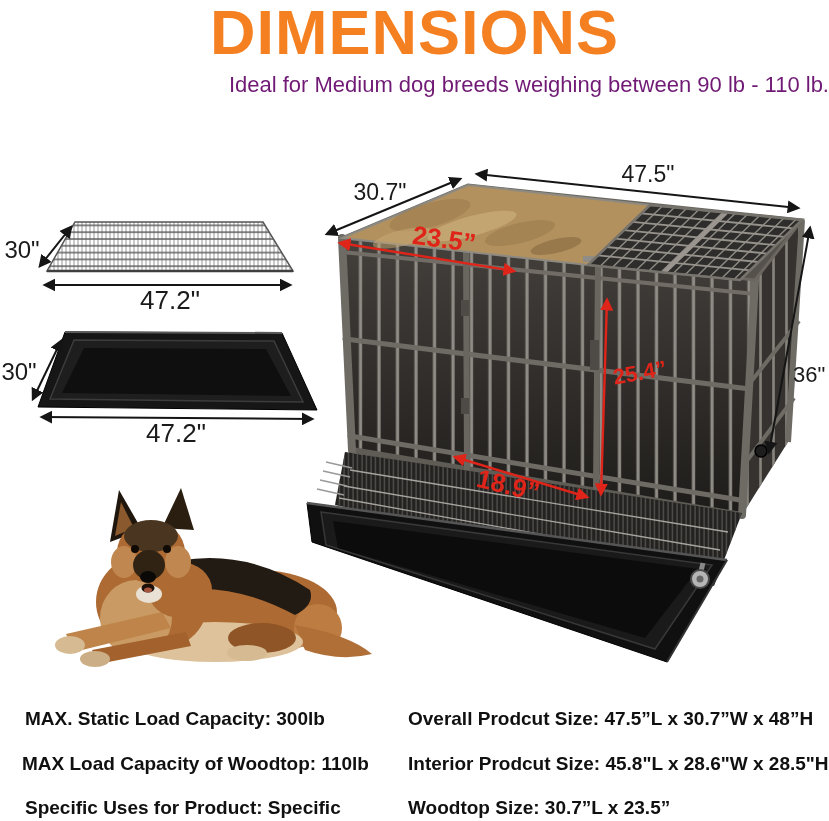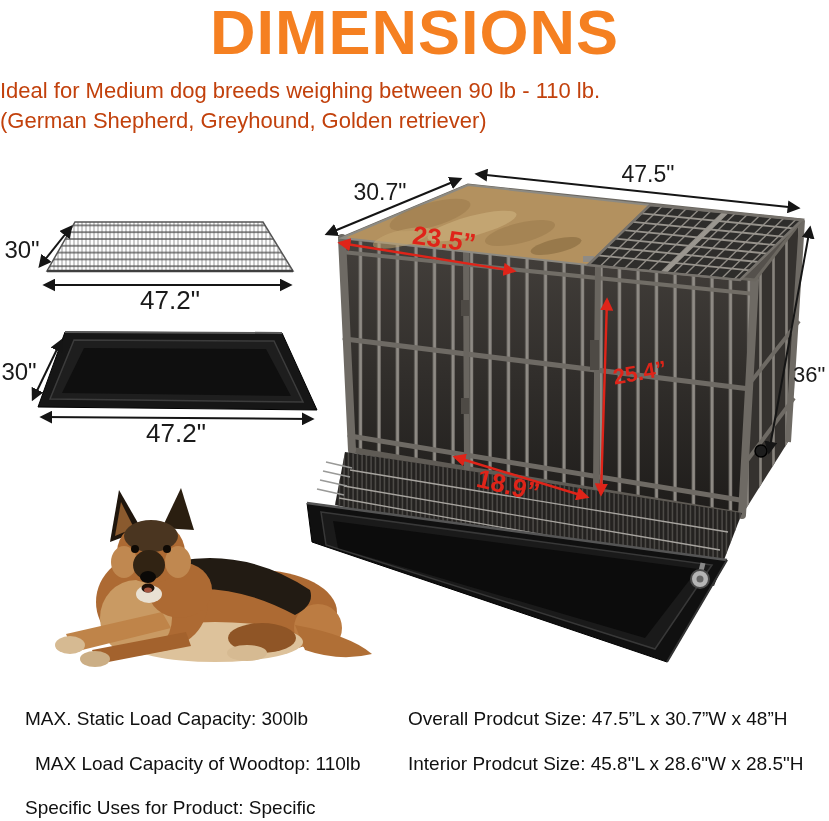--- a/index.html
+++ b/index.html
@@ -1,38 +1,37 @@
 <!DOCTYPE html>
 <html><head>
 <meta charset="utf-8">
 <style>
   html,body{margin:0;padding:0;background:#fff;}
   .canvas{position:relative;width:829px;height:821px;background:#ffffff;overflow:hidden;
           font-family:"Liberation Sans",sans-serif;}
   .title{position:absolute;left:0;top:0;width:829px;text-align:center;
          font-size:63px;font-weight:bold;letter-spacing:1px;color:#F58021;line-height:64px;}
-  .subtitle{position:absolute;left:0;top:76px;width:829px;text-align:left;
-            font-size:22px;color:#c2410c;line-height:30px;}
+  .subtitle{position:absolute;left:0;top:70px;width:829px;text-align:right;
+            font-size:22px;color:#701a75;line-height:30px;}
   .fig{position:absolute;}
   svg text{font-family:"Liberation Sans",sans-serif;fill:#1a1a1a;}
   text.dim{font-size:23px;}
   text.dim-sm{font-size:24px;}
   text.dim-lg{font-size:26px;}
   text.red{fill:#DF2419;font-weight:bold;}
-  .spec{position:absolute;font-weight:normal;font-size:19px;color:#101010;white-space:nowrap;}
+  .spec{position:absolute;font-weight:bold;font-size:19px;color:#101010;white-space:nowrap;}
 </style>
 </head>
 <body>
 
 <div class="canvas">
 
   <div class="title">DIMENSIONS</div>
   <div class="subtitle">
     <div>Ideal for Medium dog breeds weighing between 90 lb - 110 lb.</div>
-    <div>(German Shepherd, Greyhound, Golden retriever)</div>
   </div>
 
   <svg class="fig" style="left:0;top:160px" width="340" height="155" viewBox="0 160 340 155">
     <defs>
       <pattern id="pGrid" patternUnits="userSpaceOnUse" width="4" height="6.8">
         <line x1="2" y1="0" x2="2" y2="6.8" stroke="#8f8f8f" stroke-width="0.9"></line>
         <line x1="0" y1="1" x2="4" y2="1" stroke="#4c4c4c" stroke-width="1.3"></line>
       </pattern>
       <marker id="mB1" viewBox="0 0 10 10" refX="8" refY="5" markerWidth="6.5" markerHeight="6.5" orient="auto-start-reverse">
         <path d="M0,0L10,5L0,10z" fill="#151515"></path>
@@ -233,18 +232,19 @@
         <circle cx="167" cy="549" r="4" fill="#0F0A05"></circle>
         <ellipse cx="149" cy="594" rx="13" ry="9" fill="#E9E1D3"></ellipse>
         <ellipse cx="148" cy="588" rx="6.5" ry="4.5" fill="#1C0F08"></ellipse>
         <ellipse cx="148" cy="590" rx="4" ry="2.5" fill="#A4543F"></ellipse>
         <ellipse cx="148" cy="577" rx="8" ry="6" fill="#0B0907"></ellipse>
       </g>
     </g>
   </svg>
 
   <div class="spec" style="left:25px;top:708px">MAX. Static Load Capacity: 300lb</div>
-  <div class="spec" style="left:35px;top:753px">MAX Load Capacity of Woodtop: 110lb</div>
+  <div class="spec" style="left:22px;top:753px">MAX Load Capacity of Woodtop: 110lb</div>
   <div class="spec" style="left:25px;top:797px">Specific Uses for Product: Specific</div>
   <div class="spec" style="left:408px;top:708px">Overall Prodcut Size: 47.5”L x 30.7”W x 48”H</div>
   <div class="spec" style="left:408px;top:753px">Interior Prodcut Size: 45.8"L x 28.6"W x 28.5"H</div>
+  <div class="spec" style="left:408px;top:797px">Woodtop Size: 30.7”L x 23.5”</div>
 
 </div>
 
 </body></html>

